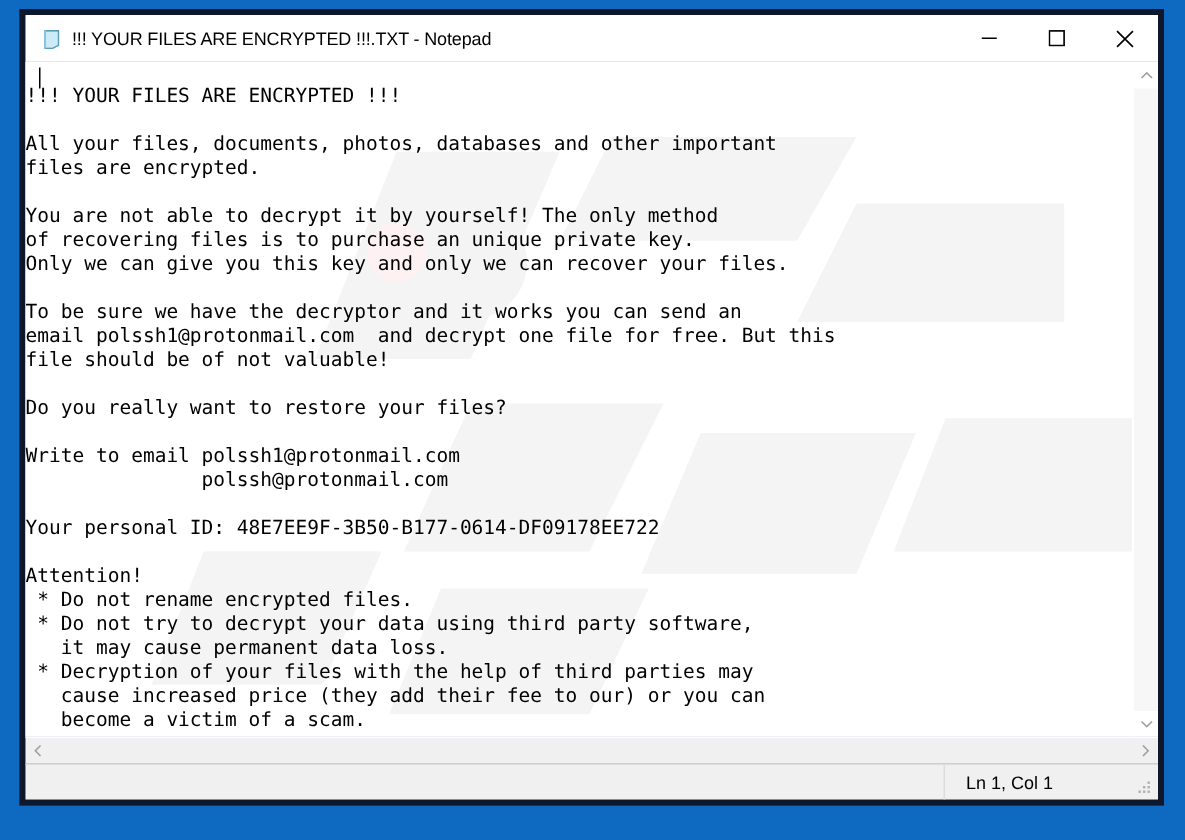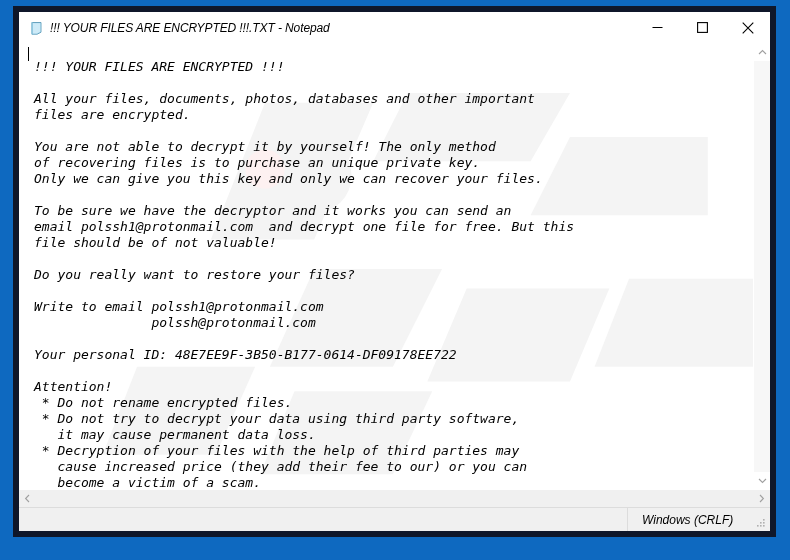--- a/index.html
+++ b/index.html
@@ -23,25 +23,24 @@
   }
 
   
   #window {
     position: absolute;
     left: 13px;
     top: 6px;
     width: 763px;
     height: 531px;
     background: #4c1d95;
-    border: 6px solid #0f172a;
+    border: 4px solid #0f172a;
     box-sizing: border-box;
     display: flex;
     flex-direction: column;
-    font-style: italic;
   }
 
   
   #titlebar {
     height: 31px;
     flex: 0 0 31px;
     background: #ffffff;
     display: flex;
     align-items: center;
     position: relative;
@@ -129,21 +128,21 @@
   #watermark svg { display: block; width: 100%; height: 100%; }
 
   #text-content {
     position: relative;
     z-index: 1;
     font-family: "DejaVu Sans Mono", monospace;
     font-size: 13px;
     line-height: 16px;
     color: #000000;
     white-space: pre;
-    padding: 2px 0 0 15px;
+    padding: 2px 0 0 0;
     letter-spacing: 0px;
   }
   #caret {
     position: absolute;
     left: 9px;
     top: 3px;
     width: 1px;
     height: 14px;
     background: #000;
     z-index: 2;
@@ -343,21 +342,21 @@
       </span>
       <span class="hsb-arrow" id="hsb-right">
         <svg width="7" height="9" viewBox="0 0 7 9">
             <path d="M2 1 L5.4 4.5 L2 8" fill="none" stroke="currentColor" stroke-width="1.1"></path>
           </svg>
       </span>
     </div>
 
     <div id="statusbar">
       <div id="status-spacer"></div>
-      <div class="status-cell" id="status-enc">Windows (CRLF)</div>
+      <div class="status-cell" id="status-pos">Ln 1, Col 1</div>
       <span id="grip">
         <svg width="12" height="12" viewBox="0 0 12 12">
           <g fill="#b0b0b0">
             <rect x="8" y="2" width="1.6" height="1.6"></rect>
             <rect x="5" y="5" width="1.6" height="1.6"></rect>
             <rect x="8" y="5" width="1.6" height="1.6"></rect>
             <rect x="2" y="8" width="1.6" height="1.6"></rect>
             <rect x="5" y="8" width="1.6" height="1.6"></rect>
             <rect x="8" y="8" width="1.6" height="1.6"></rect>
           </g>

